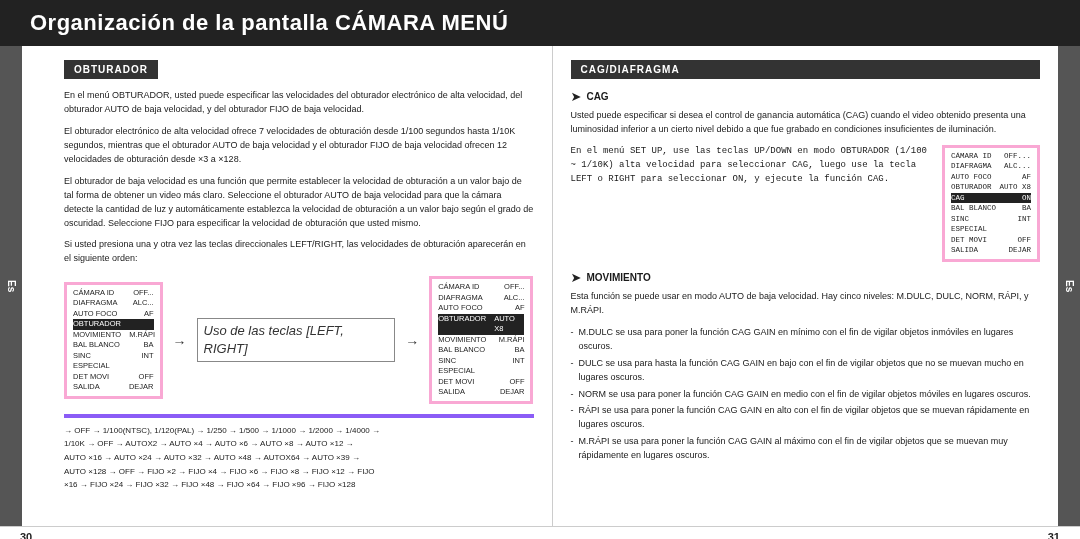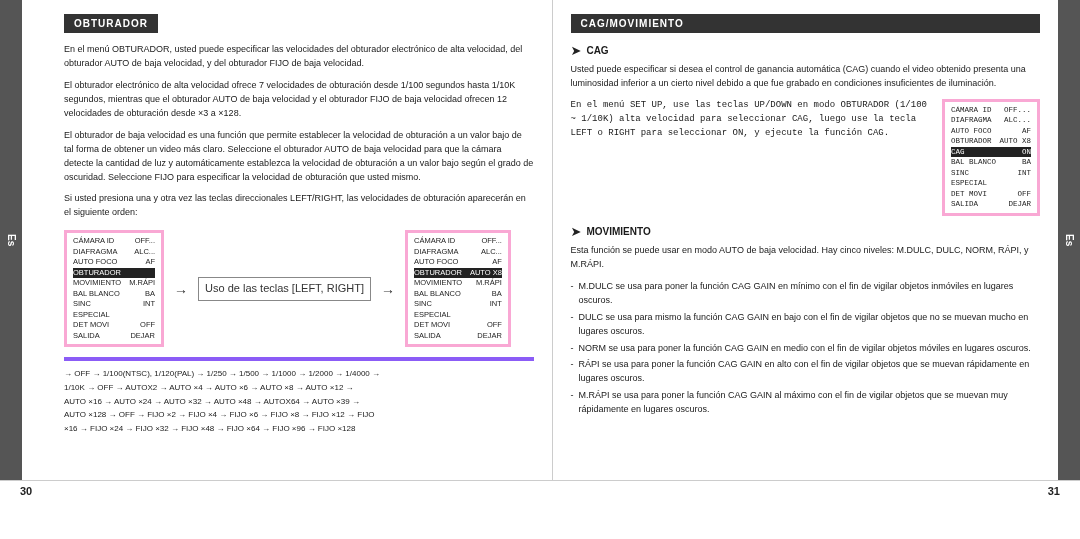--- a/index.html
+++ b/index.html
@@ -146,26 +146,27 @@
       gap: 10px;
       margin: 10px 0;
     }
 
     .arrow-right {
       font-size: 14px;
       color: #333;
     }
 
     .use-keys-label {
-      font-size: 11px;
-      text-align: right;
+      font-size: 13px;
+      text-align: left;
       color: #333;
       line-height: 1.4;
       border: 1px solid #888;
       padding: 3px 6px;
+      font-style: italic;
     }
 
     
     .sequence-text {
       font-size: 8px;
       line-height: 1.7;
       margin-top: 8px;
       color: #1a1a1a;
       border-top: 4px solid #8b5cf6;
       padding-top: 6px;
@@ -210,20 +211,23 @@
     }
     .bullet-dash {
       flex-shrink: 0;
     }
   </style>
 </head>
 <body>
 
 <div class="page-wrapper">
 
+  <div class="title-bar">
+    <h1>Organización de la pantalla CÁMARA MENÚ</h1>
+  </div>
 
   <div class="content-area">
 
     <div class="side-label-left">Es</div>
 
     <div class="main-content">
 
       <div class="left-column">
         <div class="section-header">OBTURADOR</div>
 
@@ -333,21 +337,21 @@
         <div class="sequence-text" id="sequence-text">
             <div>→ OFF → 1/100(NTSC), 1/120(PAL) → 1/250 → 1/500 → 1/1000 → 1/2000 → 1/4000 →</div>
             <div>1/10K → OFF → AUTOX2 → AUTO ×4 → AUTO ×6 → AUTO ×8 → AUTO ×12 →</div>
             <div>AUTO ×16 → AUTO ×24 → AUTO ×32 → AUTO ×48 → AUTOX64 → AUTO ×39 →</div>
             <div>AUTO ×128 → OFF → FIJO ×2 → FIJO ×4 → FIJO ×6 → FIJO ×8 → FIJO ×12 → FIJO</div>
             <div>×16 → FIJO ×24 → FIJO ×32 → FIJO ×48 → FIJO ×64 → FIJO ×96 → FIJO ×128</div>
           </div>
       </div>
 
       <div class="right-column">
-        <div class="section-header-wide">CAG/MOVIMIENTO</div>
+        <div class="section-header-wide">CAG/DIAFRAGMA</div>
 
         <div class="sub-heading">
           <span class="sub-heading-arrow">➤</span>
           <span class="sub-heading-text">CAG</span>
         </div>
 
         <p class="body-text">Usted puede especificar si desea el control de ganancia automática (CAG) cuando el video obtenido presenta una luminosidad inferior a un cierto nivel debido a que fue grabado en condiciones insuficientes de iluminación.</p>
 
         <div style="display:flex; gap:10px; align-items:flex-start;font-family:Liberation Mono, monospace;">
           <p class="body-text" style="flex:1;">En el menú SET UP, use las teclas UP/DOWN en modo OBTURADOR (1/100 ~ 1/10K) alta velocidad para seleccionar CAG, luego use la tecla LEFT o RIGHT para seleccionar ON, y ejecute la función CAG.</p>
@@ -402,21 +406,21 @@
 
         <p class="body-text">Esta función se puede usar en modo AUTO de baja velocidad. Hay cinco niveles: M.DULC, DULC, NORM, RÁPI, y M.RÁPI.</p>
 
         <div id="bullet-list">
             <div class="bullet-item">
               <span class="bullet-dash">-</span>
               <span>M.DULC se usa para poner la función CAG GAIN en mínimo con el fin de vigilar objetos inmóviles en lugares oscuros.</span>
             </div>
             <div class="bullet-item">
               <span class="bullet-dash">-</span>
-              <span>DULC se usa para mismo la función CAG GAIN en bajo con el fin de vigilar objetos que no se muevan mucho en lugares oscuros.</span>
+              <span>DULC se usa para hasta la función CAG GAIN en bajo con el fin de vigilar objetos que no se muevan mucho en lugares oscuros.</span>
             </div>
             <div class="bullet-item">
               <span class="bullet-dash">-</span>
               <span>NORM se usa para poner la función CAG GAIN en medio con el fin de vigilar objetos móviles en lugares oscuros.</span>
             </div>
             <div class="bullet-item">
               <span class="bullet-dash">-</span>
               <span>RÁPI se usa para poner la función CAG GAIN en alto con el fin de vigilar objetos que se muevan rápidamente en lugares oscuros.</span>
             </div>
             <div class="bullet-item">

